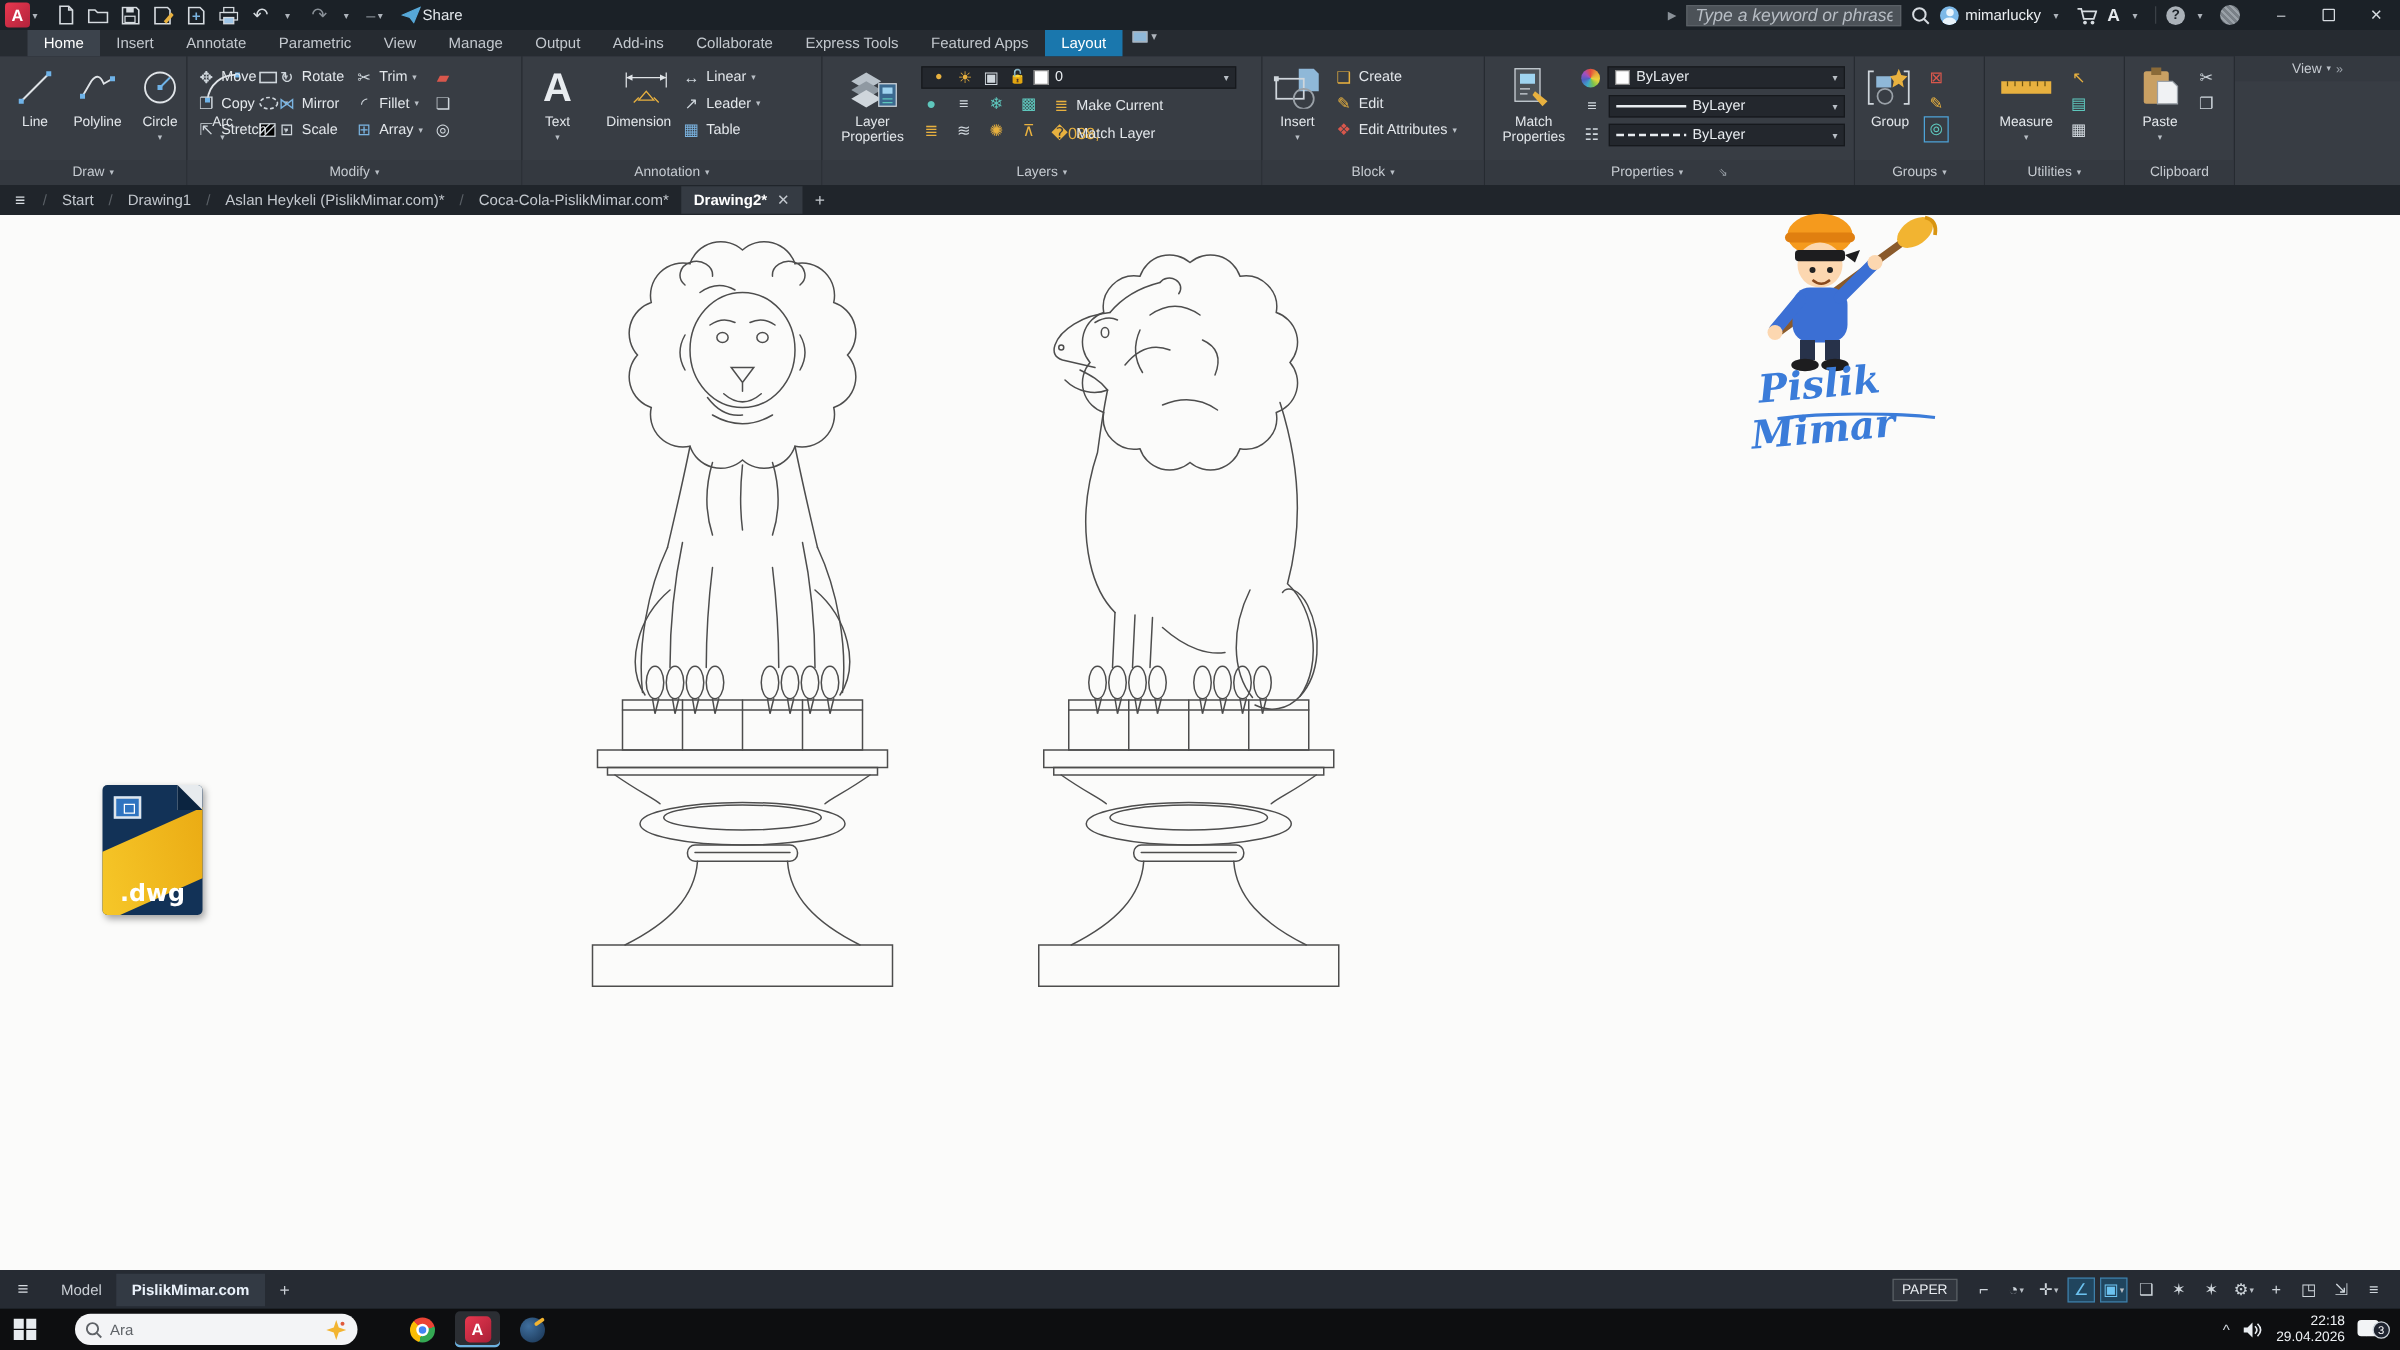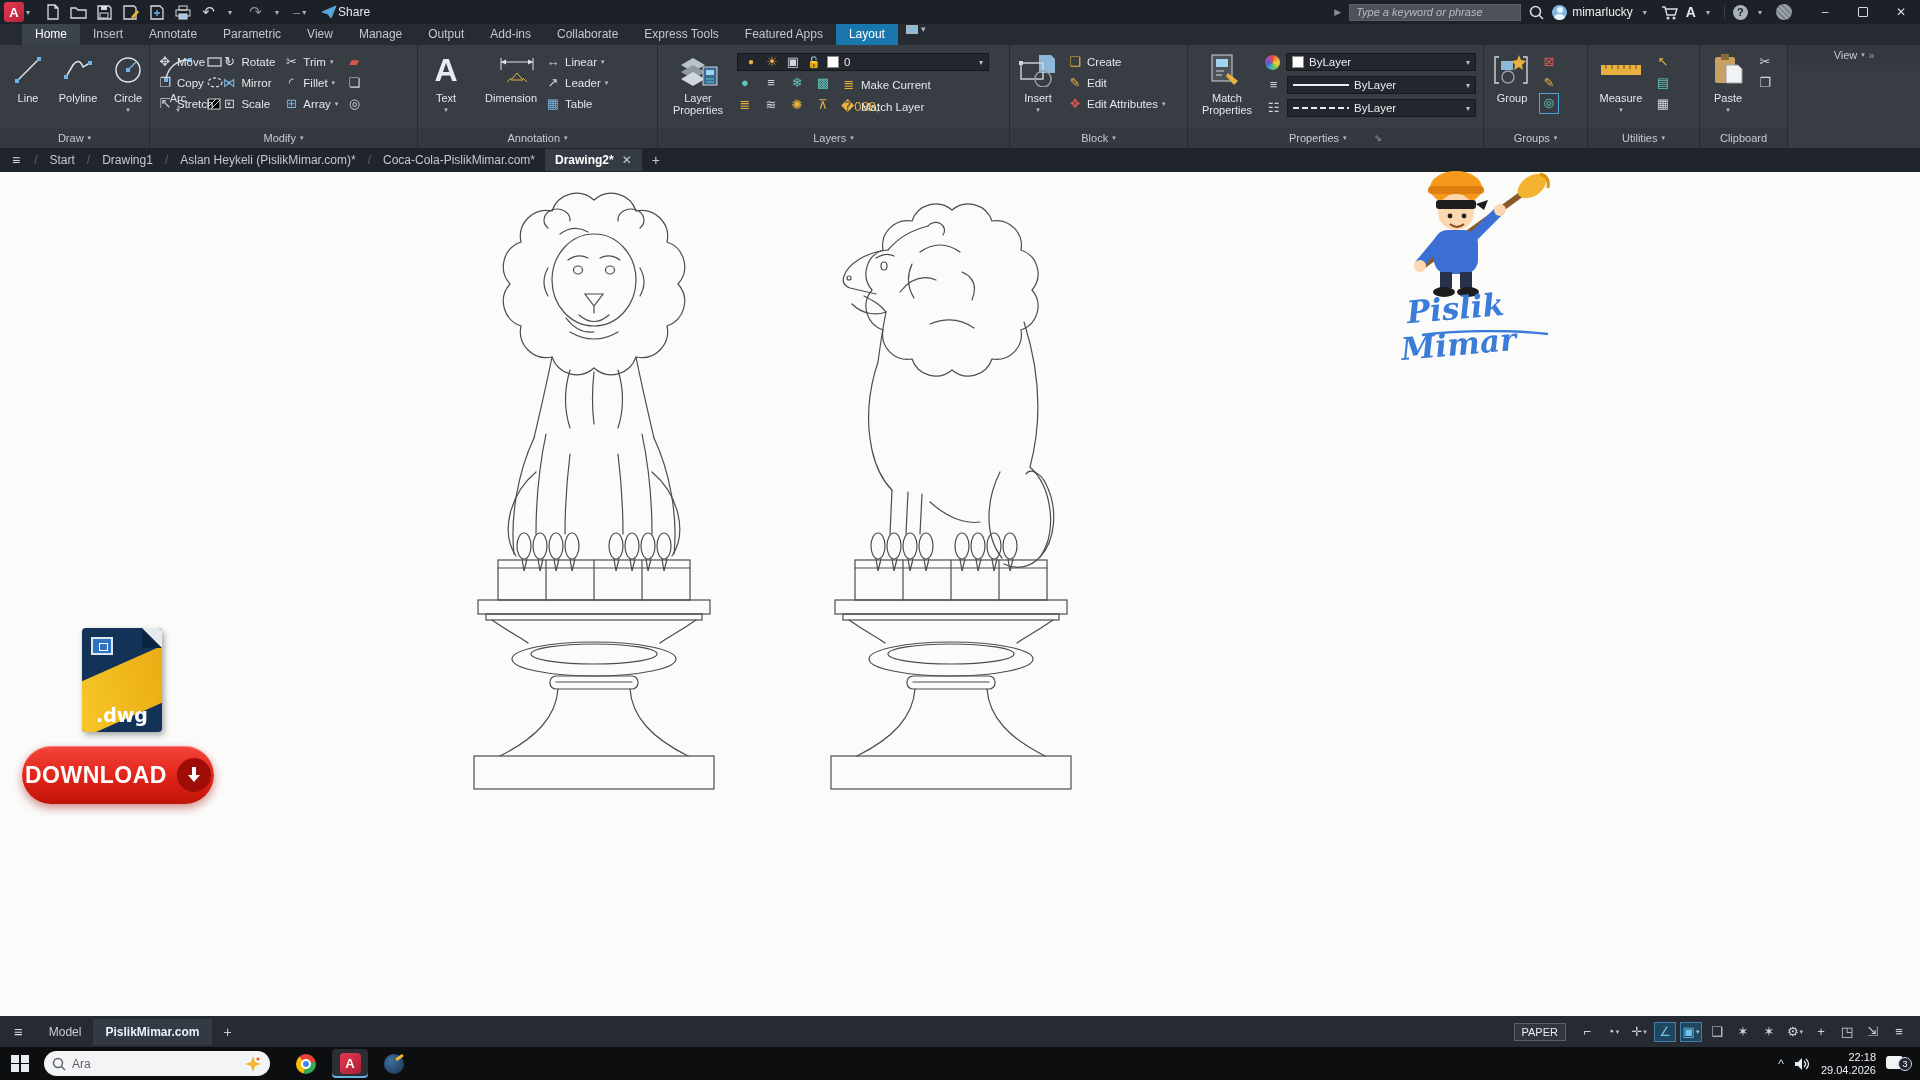--- a/index.html
+++ b/index.html
@@ -13,21 +13,21 @@
   .acad-logo { width:20px; height:20px; margin-left:4px; background:linear-gradient(135deg,#e8384f,#b2233c);
                border-radius:3px; color:#fff; font-weight:bold; font-size:13px;
                display:flex; align-items:center; justify-content:center; }
   .tb-caret { font-size:8px; color:#aeb4bb; margin:0 6px 0 2px; }
   .qat { display:flex; align-items:center; gap:9px; margin-left:8px; }
   .qat .qi { width:17px; height:17px; display:flex; align-items:center; justify-content:center; color:#d6dbe0; font-size:13px; }
   .share-btn { display:flex; align-items:center; gap:1px; margin-left:10px; color:#e4e8ec; }
   .tb-title { position:absolute; left:0; right:0; text-align:center; color:#cdd2d8; font-size:12px; pointer-events:none; }
   .tb-right { margin-left:auto; display:flex; align-items:center; gap:8px; z-index:2; }
   .tb-search { width:172px; height:17px; background:#4c5258; border:1px solid #5a6066; color:#e4e8ec;
-               font-style:italic; font-size:11px; padding:0 6px; }
+               font-style:italic; font-size:14px; padding:0 6px; }
   .tb-search::placeholder { color:#b7bdc4; font-style:italic; }
   .tb-user { display:flex; align-items:center; gap:5px; color:#eceff2; }
   .avatar { width:15px; height:15px; border-radius:50%; background:#7db9e8; position:relative; overflow:hidden; }
   .avatar:before { content:""; position:absolute; left:4.5px; top:2px; width:6px; height:6px; border-radius:50%; background:#eaf4fb; }
   .avatar:after  { content:""; position:absolute; left:2px; top:9px; width:11px; height:8px; border-radius:50% 50% 0 0; background:#eaf4fb; }
   .tb-sep { width:1px; height:14px; background:#3a4046; }
   .help-circ { width:15px; height:15px; border-radius:50%; background:#aab1b8; color:#1b2127; font-weight:bold;
                font-size:11px; display:flex; align-items:center; justify-content:center; }
   .hatch-circ { width:16px; height:16px; border-radius:50%; background:repeating-linear-gradient(45deg,#9aa1a8 0 2px,#7a8188 2px 4px); }
   .win-btns { display:flex; margin-left:6px; }
@@ -111,21 +111,21 @@
   .ab-plus { padding:0 12px; font-size:14px; }
   .ab-right { margin-left:auto; display:flex; align-items:center; gap:4px; padding-right:10px; }
   .paper-chip { border:1px solid #5a6066; background:#31363e; color:#e8ecf0; font-size:11px;
                 padding:2px 7px; margin-right:6px; }
   .sico { min-width:22px; height:20px; display:flex; align-items:center; justify-content:center;
           color:#cfd6dc; font-size:13px; gap:1px; }
   .sico .caret { font-size:7px; }
   .sico.on { background:#20455e; color:#6cc2ef; border:1px solid #3f7fa8; }
 
   
-  .taskbar { height:33px; background:#0d0e10; display:flex; align-items:center; color:#e8ecf0; }
+  .taskbar { height:33px; background:#0d0e10; display:flex; align-items:center; color:#e8ecf0;gap:16px; }
   .tk-start { width:40px; display:flex; align-items:center; justify-content:center; }
   .winlogo { display:grid; grid-template-columns:8px 8px; grid-template-rows:8px 8px; gap:1.5px; }
   .winlogo div { background:#e8ecf0; }
   .tk-search { width:226px; height:25px; background:#f3f4f6; border-radius:13px; display:flex; align-items:center;
                padding:0 8px; gap:6px; margin-left:4px; }
   .tk-search input { border:none; outline:none; background:transparent; font-size:12px; color:#333; width:140px; }
   .tk-search input::placeholder { color:#5f6368; }
   .tk-icons { display:flex; align-items:center; gap:8px; margin-left:18px; }
   .tk-app { width:36px; height:29px; display:flex; align-items:center; justify-content:center; border-radius:4px; }
   .tk-app.active { background:#2b2e33; box-shadow:inset 0 -2px 0 #6cb2e0; }
@@ -766,29 +766,20 @@
     </g>
   </svg>
 
   <div class="dwg-icon">
     <div class="swoosh"></div>
     <div class="fold"></div>
     <div class="mini"></div>
     <div class="dwg-label">.dwg</div>
   </div>
 
-  <div class="download-btn">
-    <span class="dl-text">DOWNLOAD</span>
-    <span class="dl-circle">
-      <svg width="16" height="18">
-          <rect x="6" y="1" width="4" height="8" fill="#fff"></rect>
-          <path d="M2,9 h12 l-6,7 z" fill="#fff"></path>
-        </svg>
-    </span>
-  </div>
 
   <svg class="mascot" viewBox="0 0 190 160">
     <line x1="48" y1="108" x2="158" y2="28" stroke="#8a5a2b" stroke-width="6" stroke-linecap="round"></line>
     <ellipse cx="160" cy="26" rx="16" ry="10" fill="#f2b431" transform="rotate(-35 160 26)"></ellipse>
     <path d="M168,14 q10,2 8,14" stroke="#d89410" stroke-width="3" fill="none"></path>
     <ellipse cx="84" cy="28" rx="26" ry="17" fill="#f59a1d"></ellipse>
     <rect x="56" y="26" width="56" height="8" rx="4" fill="#e07f10"></rect>
     <circle cx="84" cy="52" r="18" fill="#fcd7b0"></circle>
     <rect x="64" y="40" width="40" height="9" rx="3" fill="#1d1d1f"></rect>
     <path d="M104,44 l12,-4 -4,10 z" fill="#1d1d1f"></path>

